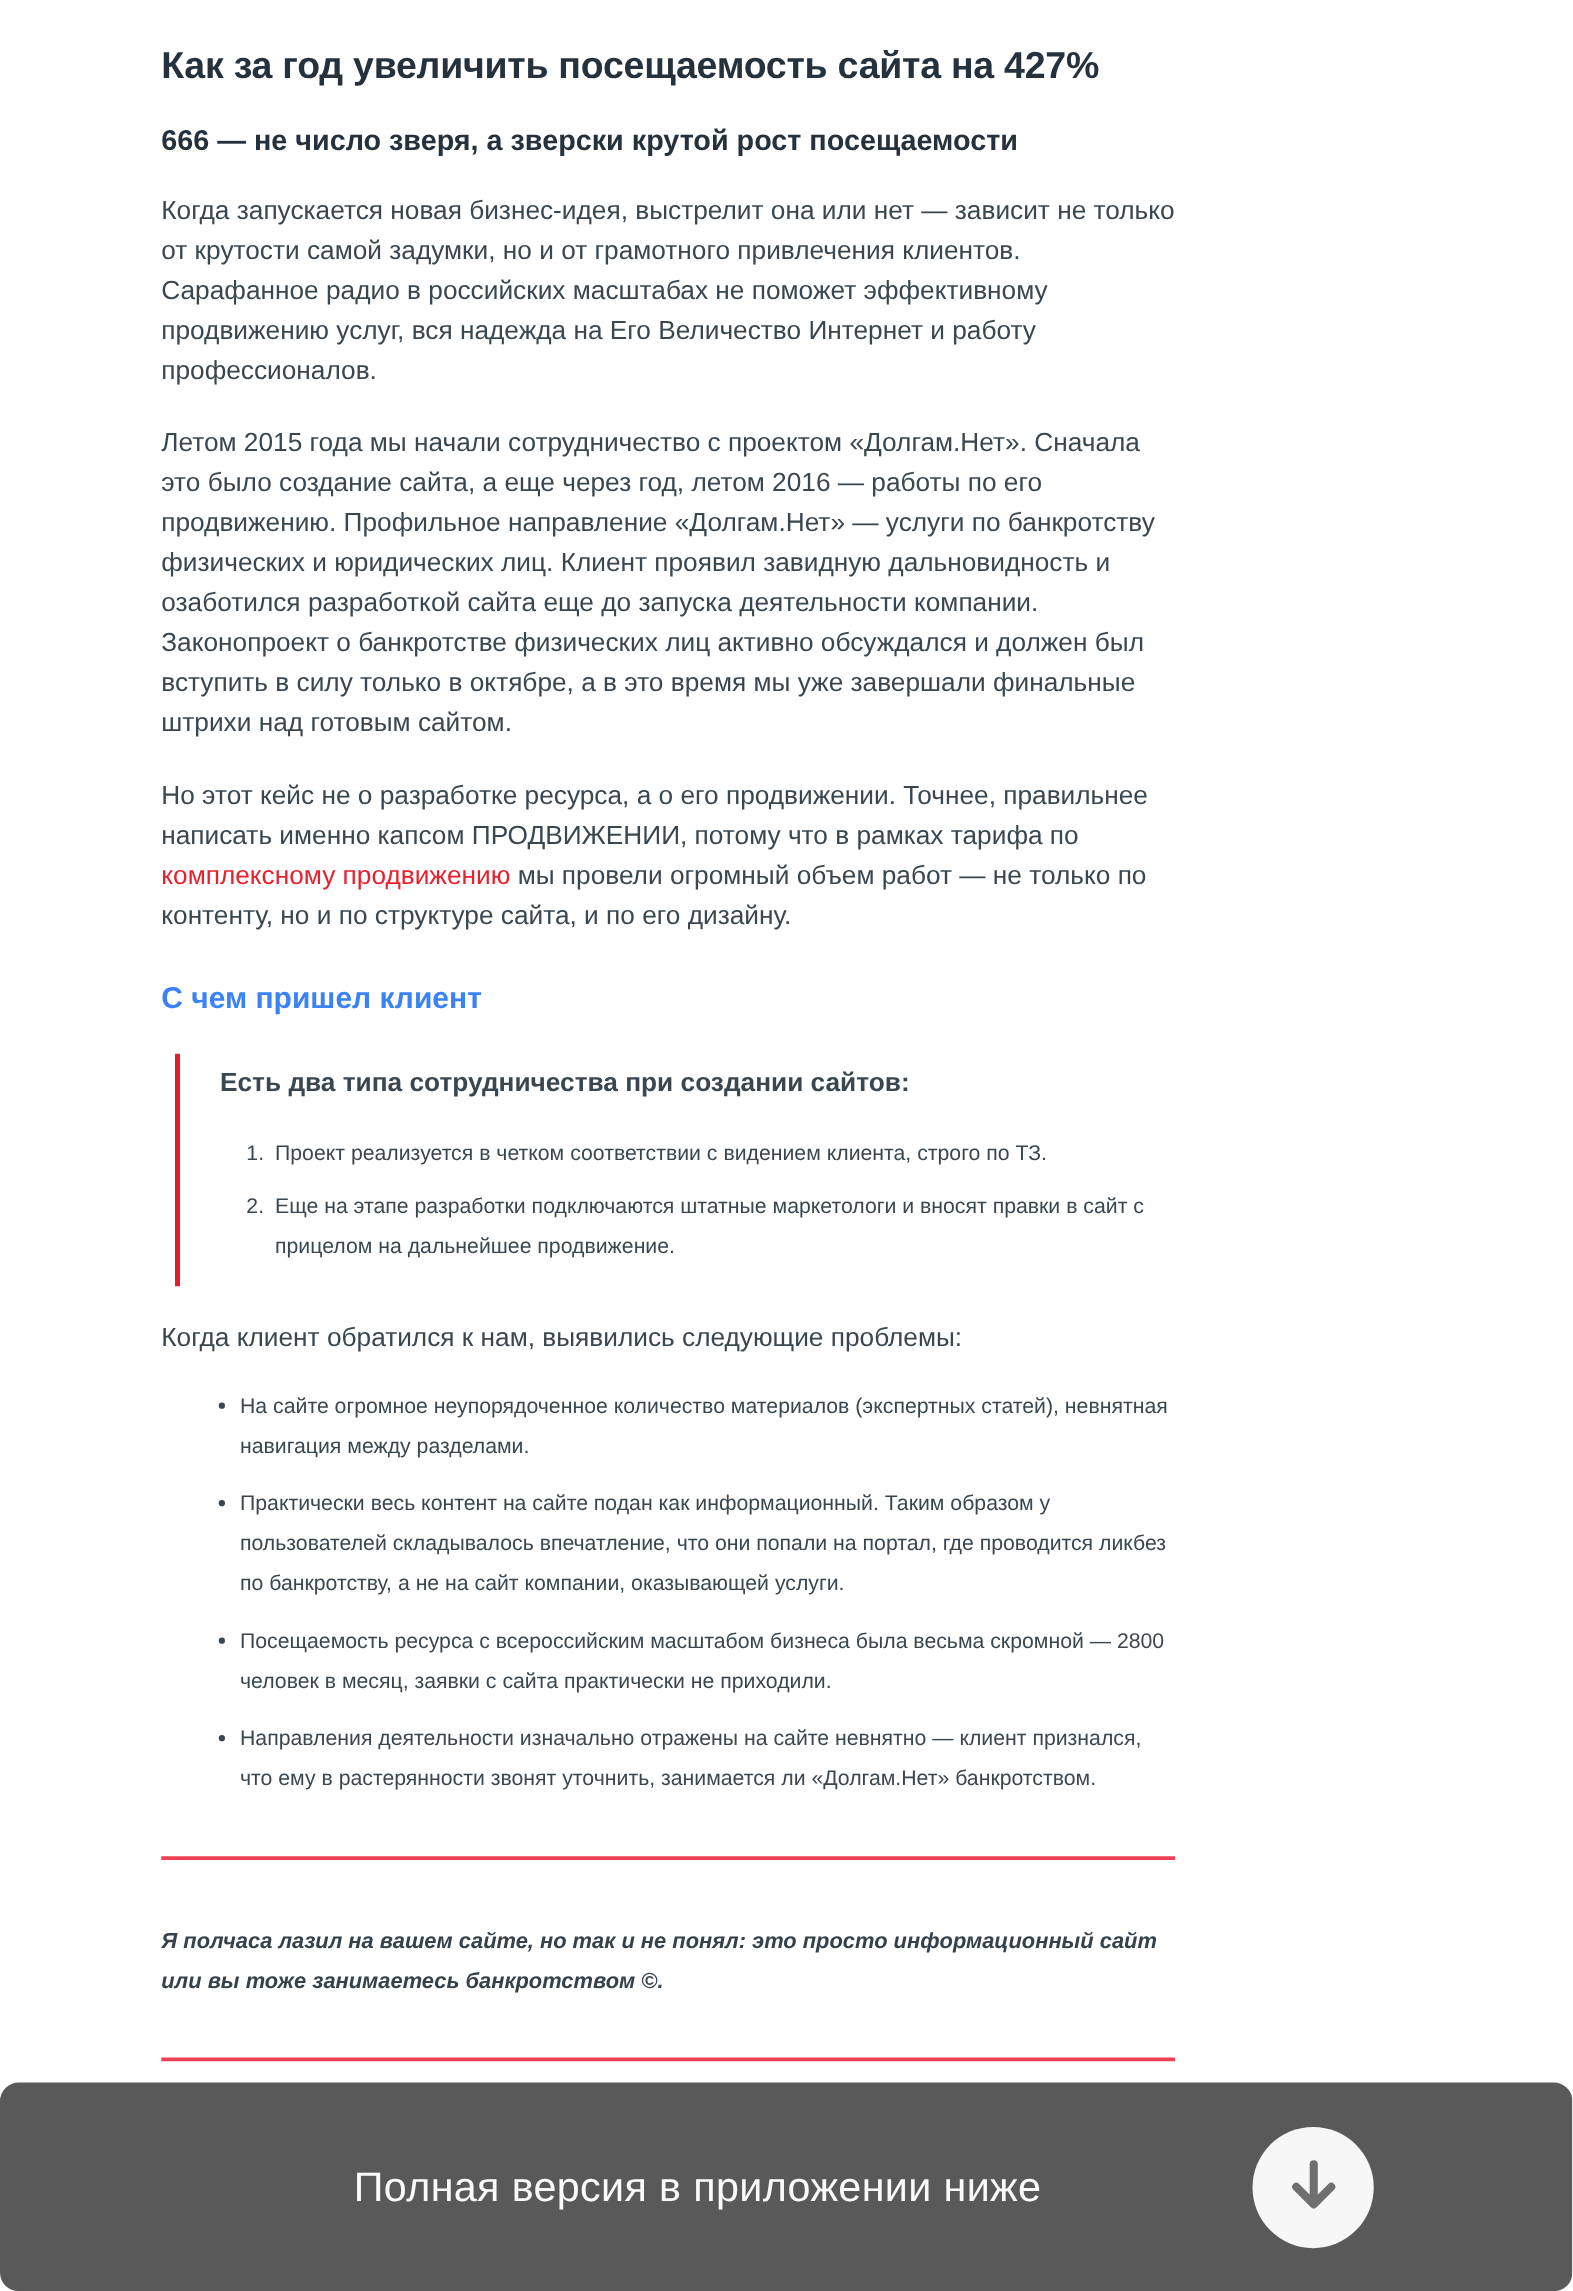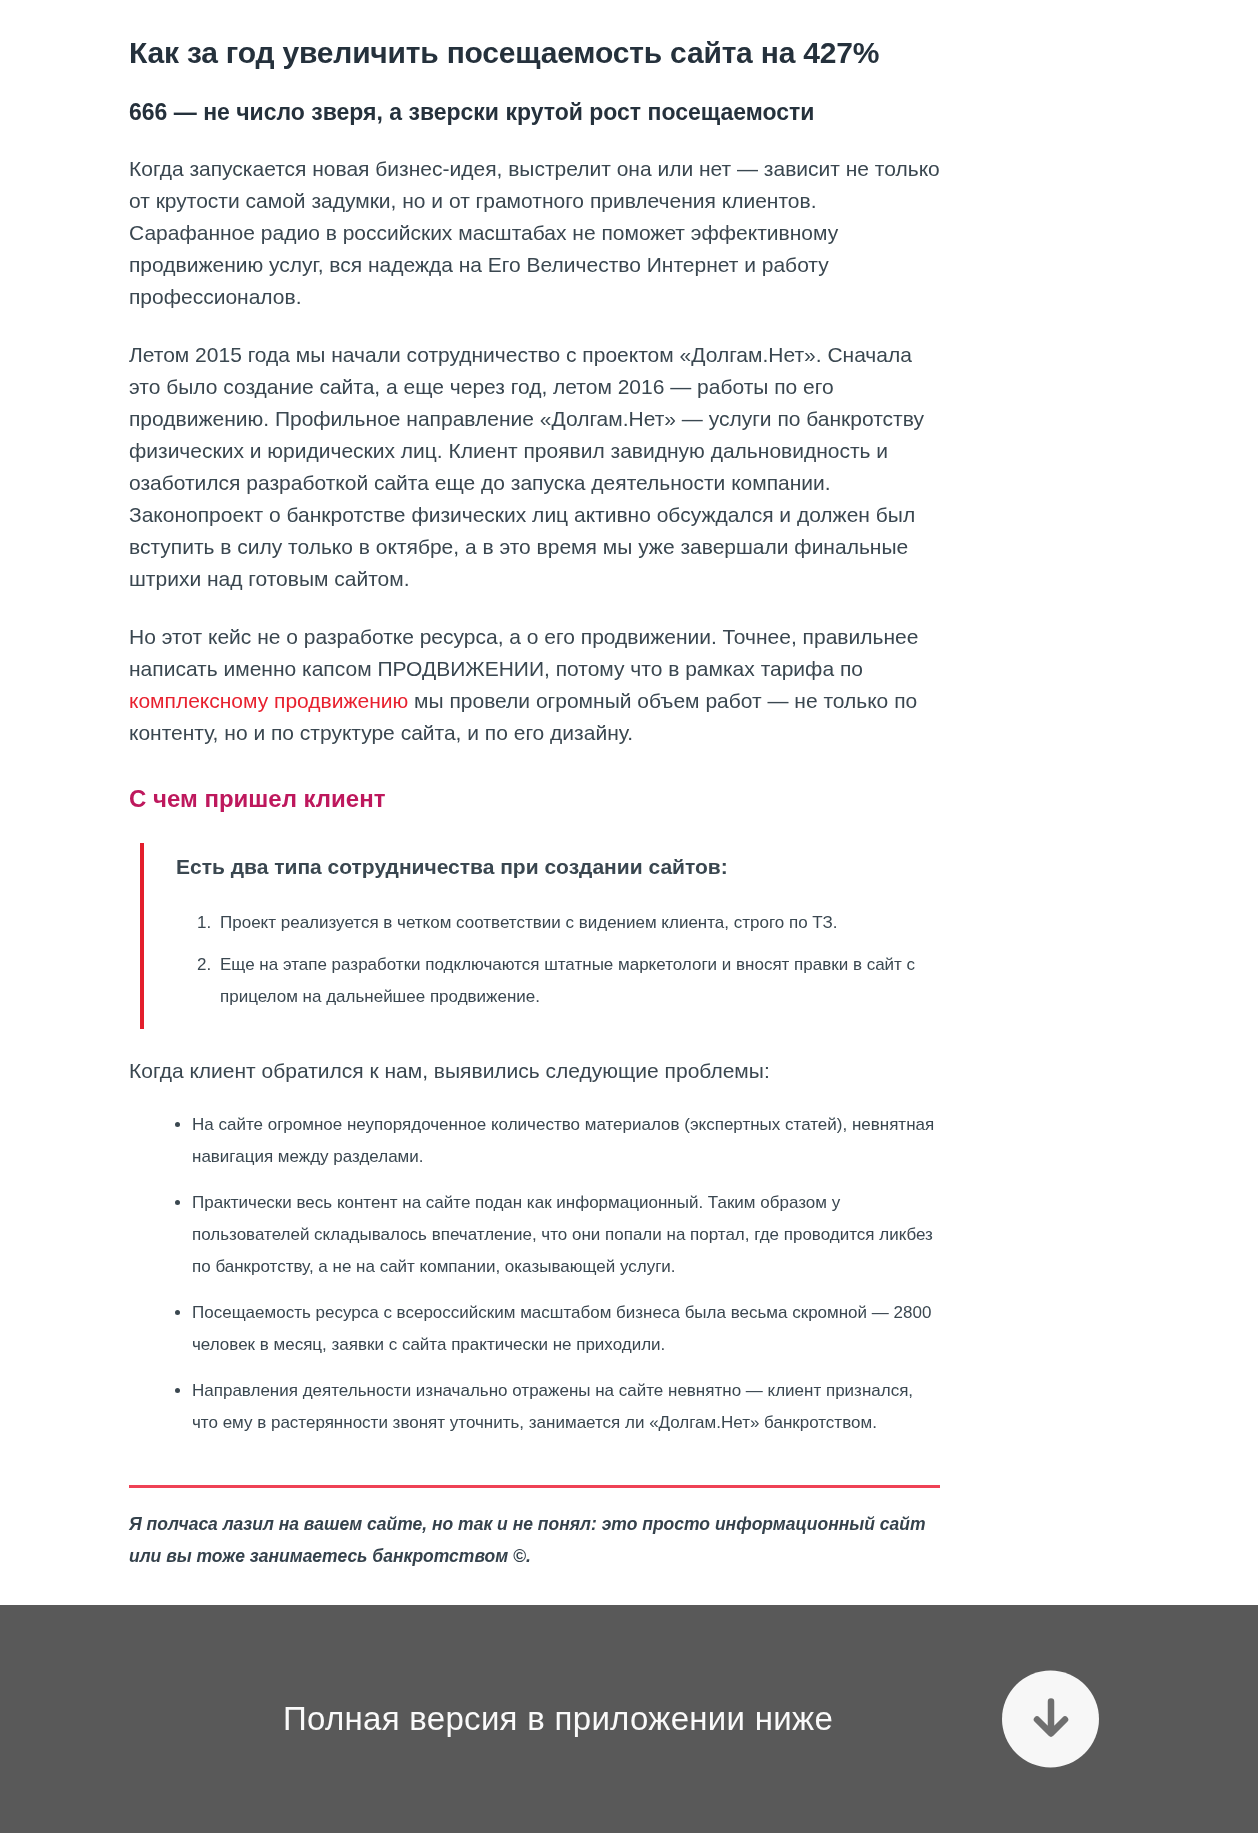--- a/index.html
+++ b/index.html
@@ -26,21 +26,21 @@
   h2.subtitle{
     font-size:23px;
     line-height:1.3;
     margin:26px 0 0;
     color:#25313c;
   }
   h2.section{
     font-size:24px;
     line-height:1.3;
     margin:34px 0 0;
-    color:#be185d;
+    color:#3b82f6;
   }
   p{
     font-size:21px;
     line-height:32px;
     margin:26px 0 0;
   }
   a.red-link{
     color:#e8212f;
     text-decoration:none;
     cursor:pointer;
@@ -75,30 +75,31 @@
     border:none;
     height:3px;
     background:#ef4155;
     margin:46px 0 0;
   }
   p.pull-quote{
     font-style:italic;
     font-weight:bold;
     font-size:17.5px;
     line-height:32px;
-    margin:20px 0 0;
+    margin:48px 0 0;
     color:#35424c;
   }
   .bottom-overlay{
     position:absolute;
     left:0;
     bottom:0;
     width:1258px;
-    height:228px;
+    height:167px;
     background:#595959;
+    border-radius:15px;
   }
   .overlay-caption{
     position:absolute;
     left:283px;
     top:50%;
     transform:translateY(-50%);
     font-size:33px;
     color:#fafafa;
     letter-spacing:0.3px;
     white-space:nowrap;

